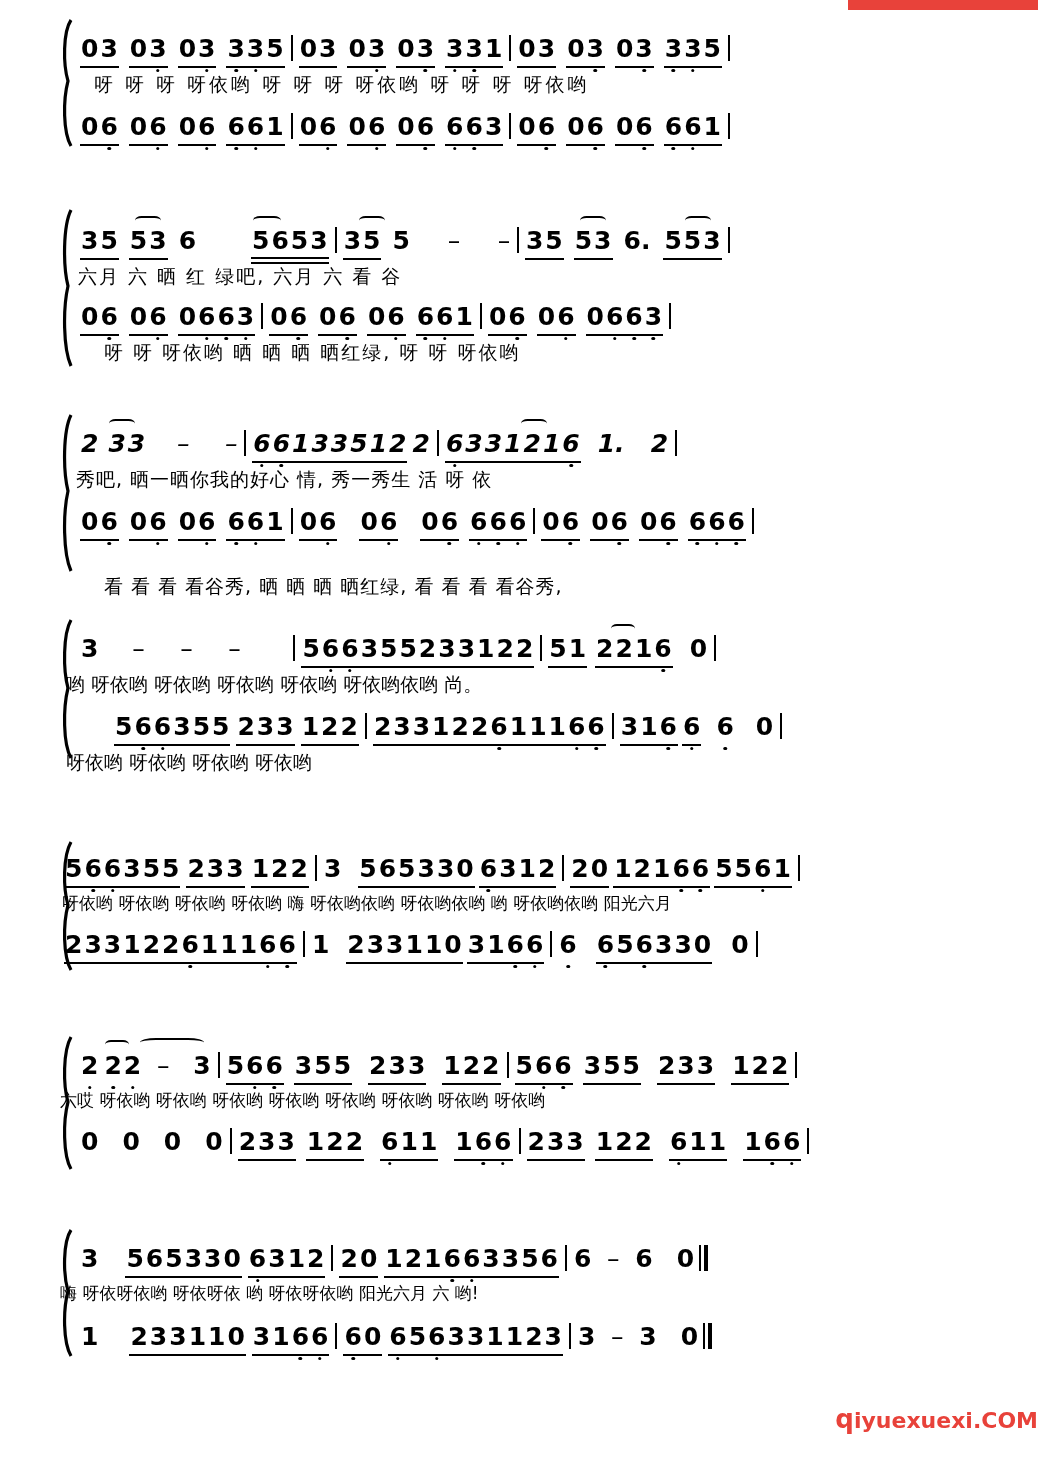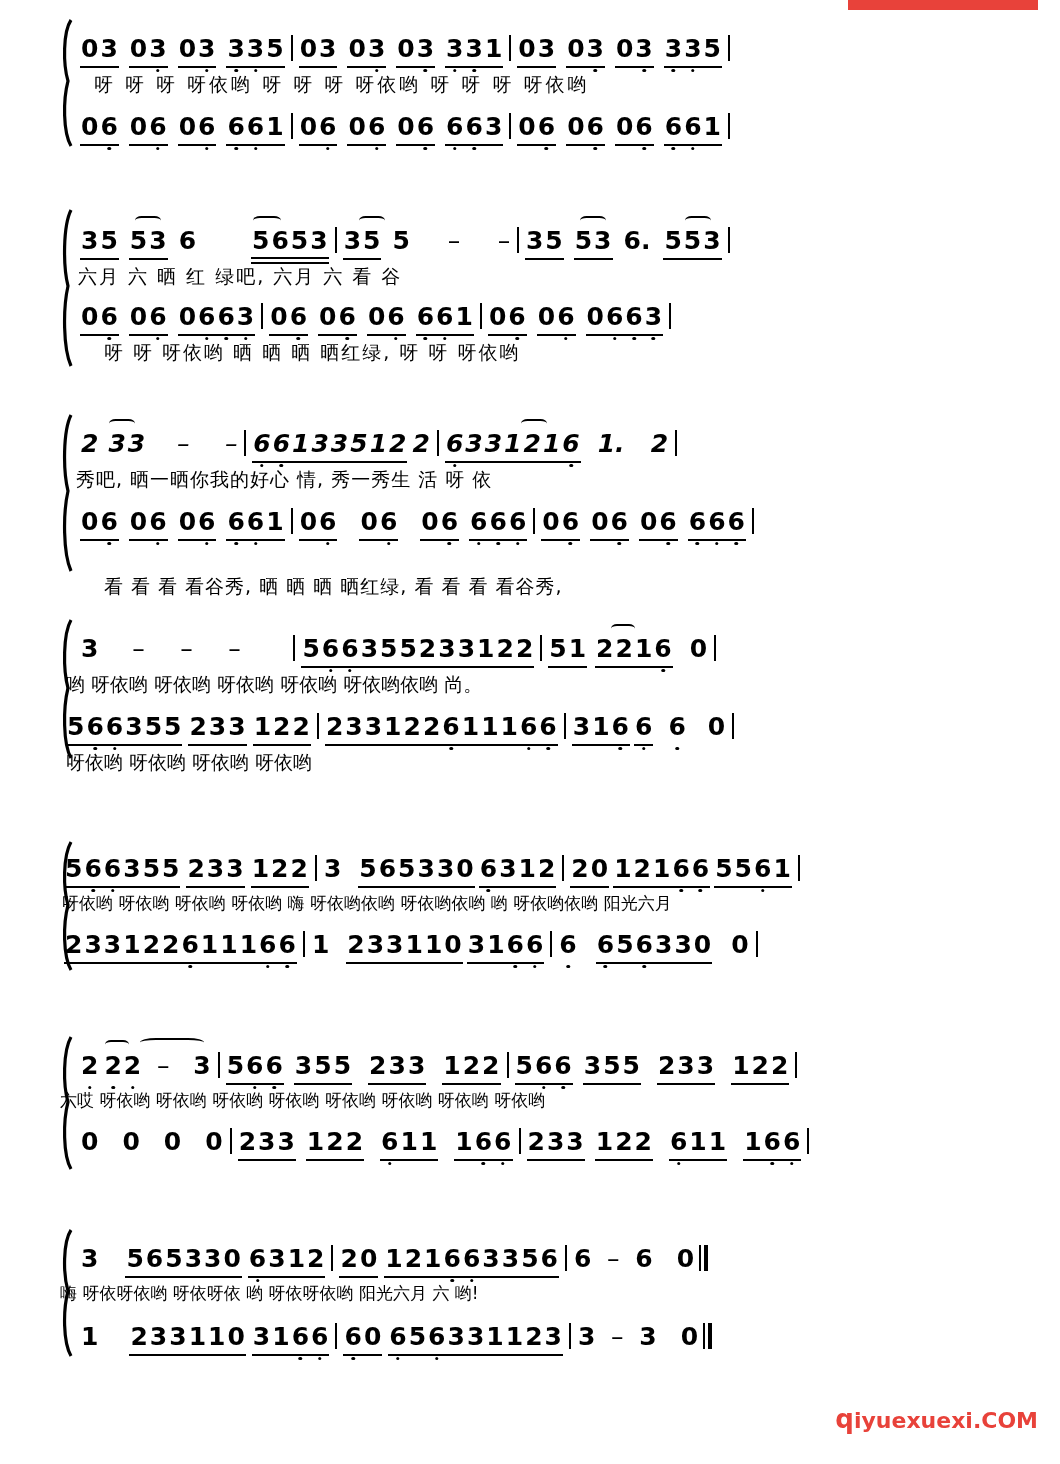--- a/index.html
+++ b/index.html
@@ -164,21 +164,21 @@
         <path d="M13 2 C5 16, 5 52, 10 70 C5 90, 5 126, 13 140" fill="none" stroke="#000" stroke-width="3.2"></path>
       </svg>
     </div>
 
     <div class="row notes" style="top:16px;">
       <span class="n">3</span><span class="sp" style="width:32px"></span><span class="bar">–</span><span class="sp" style="width:34px"></span><span class="bar">–</span><span class="sp" style="width:34px"></span><span class="bar">–</span><span class="sp" style="width:46px"></span><span class="barline"></span><span class="grp beam1"><span class="n">5</span><span class="n dotd">6</span><span class="n dotd">6</span></span><span class="grp beam1"><span class="n">3</span><span class="n">5</span><span class="n">5</span></span><span class="grp beam1"><span class="n">2</span><span class="n">3</span><span class="n">3</span></span><span class="grp beam1"><span class="n">1</span><span class="n">2</span><span class="n">2</span></span><span class="barline"></span><span class="grp beam1"><span class="n">5</span><span class="n">1</span></span><span class="sp" style="width:8px"></span><span class="grp beam1" style="position:relative"><span class="n">2</span><span class="n">2</span><span class="n">1</span><span class="n dotd">6</span><span class="tie" style="left:16px; width:24px; top:-10px;"></span></span><span class="sp" style="width:16px"></span><span class="n">0</span><span class="barline"></span>
     </div>
 
     <div class="row lyrics" style="top:54px; left:8px; letter-spacing:0px;">哟              呀依哟 呀依哟 呀依哟 呀依哟  呀依哟依哟 尚。</div>
 
-    <div class="row notes" style="top:94px; left:8px;">
+    <div class="row notes" style="top:94px; left:8px;padding-left:48px;">
       <span class="grp beam1"><span class="n">5</span><span class="n dotd">6</span><span class="n dotd">6</span></span><span class="grp beam1"><span class="n">3</span><span class="n">5</span><span class="n">5</span></span><span class="sp" style="width:6px"></span><span class="grp beam1"><span class="n">2</span><span class="n">3</span><span class="n">3</span></span><span class="sp" style="width:6px"></span><span class="grp beam1"><span class="n">1</span><span class="n">2</span><span class="n">2</span></span><span class="barline"></span><span class="grp beam1"><span class="n">2</span><span class="n">3</span><span class="n">3</span></span><span class="grp beam1"><span class="n">1</span><span class="n">2</span><span class="n">2</span></span><span class="grp beam1"><span class="n dotd">6</span><span class="n">1</span><span class="n">1</span></span><span class="grp beam1"><span class="n">1</span><span class="n dotd">6</span><span class="n dotd">6</span></span><span class="barline"></span><span class="grp beam1"><span class="n">3</span><span class="n">1</span><span class="n dotd">6</span></span><span class="sp" style="width:4px"></span><span class="grp beam1"><span class="n dotd">6</span></span><span class="sp" style="width:14px"></span><span class="n dotd">6</span><span class="sp" style="width:20px"></span><span class="n">0</span><span class="barline"></span>
     </div>
 
     <div class="row lyrics" style="top:132px; left:8px;">呀依哟 呀依哟 呀依哟 呀依哟</div>
   </div>
 
   <div class="system" style="top:840px;">
     <div class="brace">
       <svg width="16" height="132" viewBox="0 0 16 132">
         <path d="M13 2 C5 16, 5 48, 10 65 C5 84, 5 116, 13 130" fill="none" stroke="#000" stroke-width="3.2"></path>

